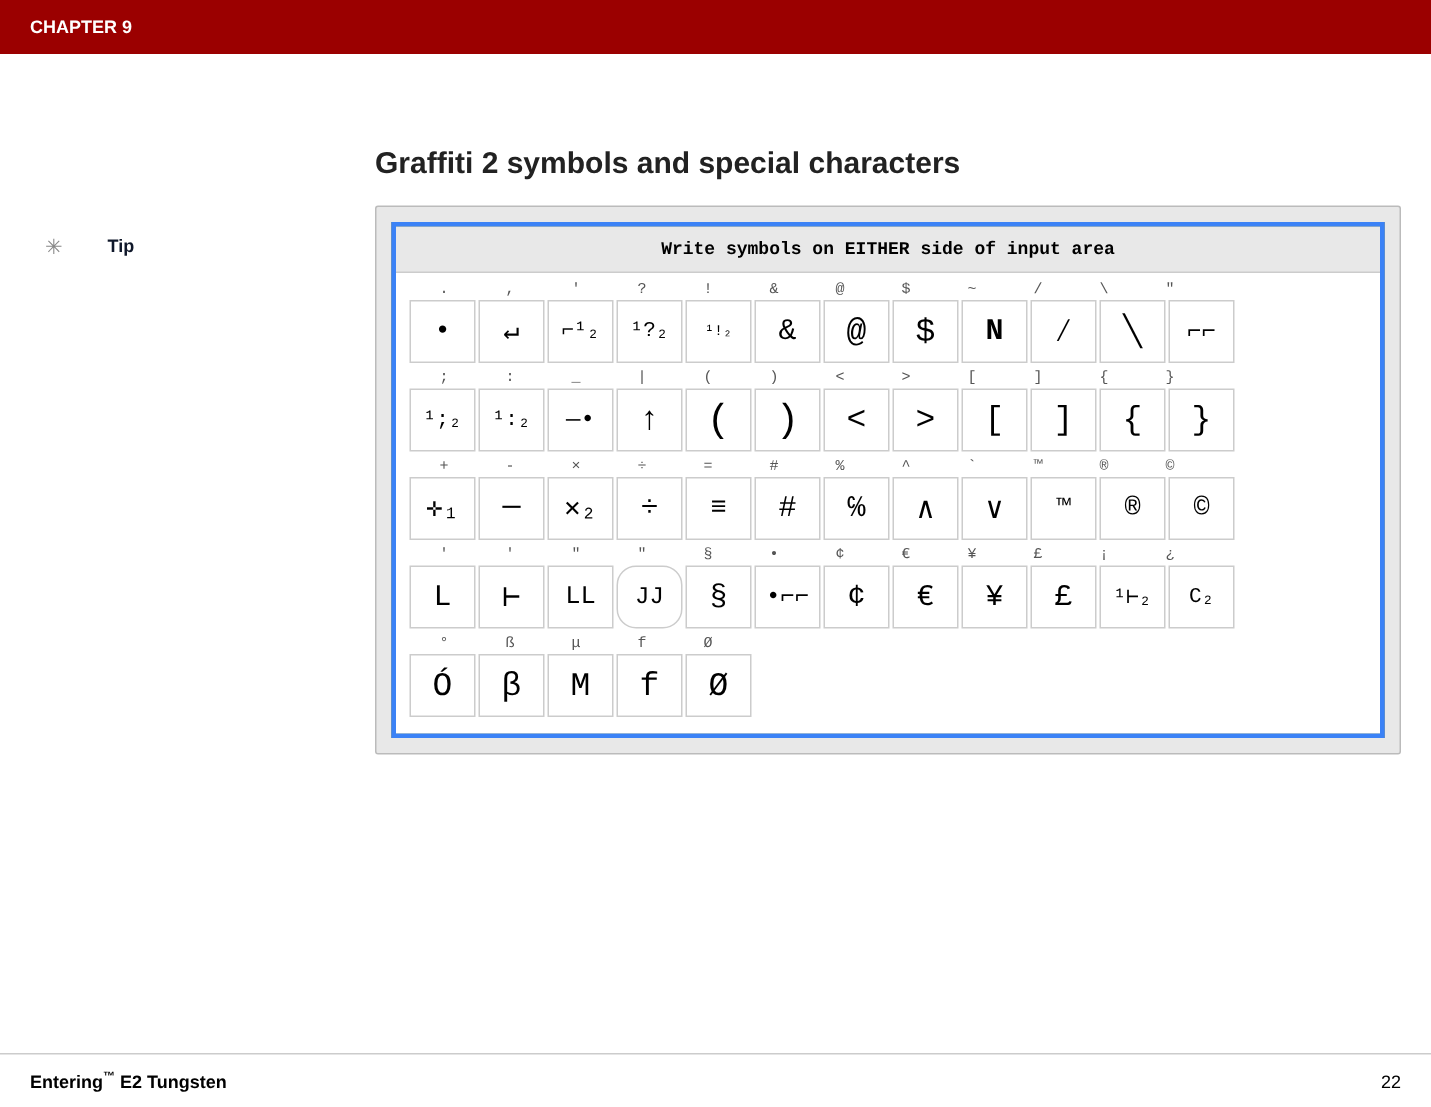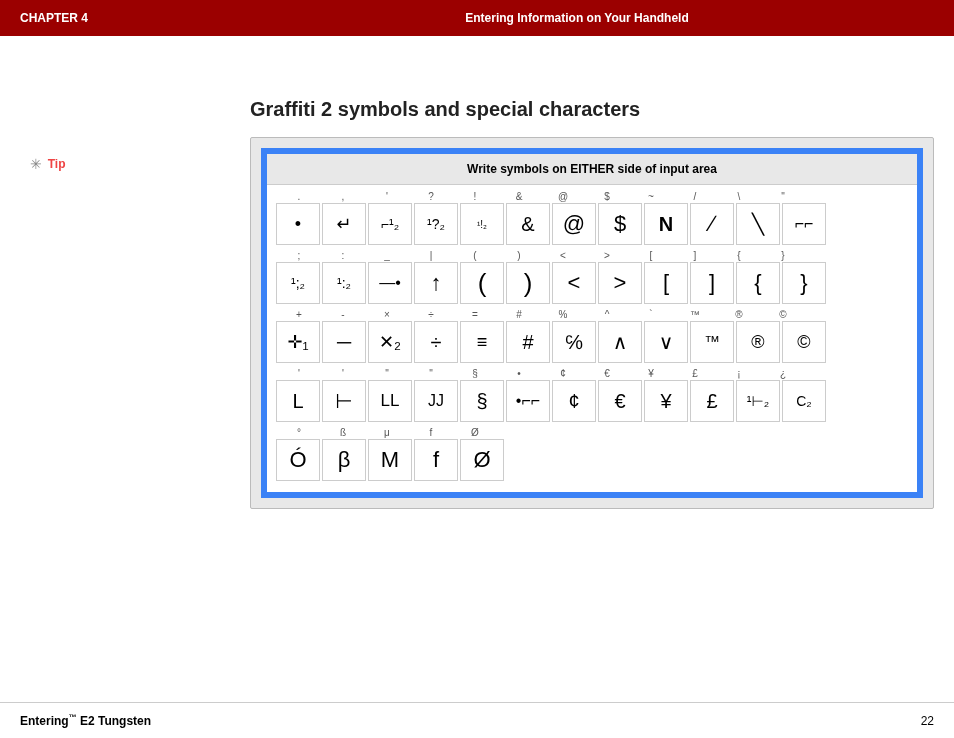--- a/index.html
+++ b/index.html
@@ -83,21 +83,22 @@
 
     
     #symbol-table-container {
       border: 1px solid #bbb;
       background: #e8e8e8;
       padding: 10px;
       border-radius: 2px;
     }
     #symbol-table-inner {
       background: #0c4a6e;
-      border: 6px solid #3b82f6;
+      border: 3px solid #3b82f6;
+      font-family: Liberation Mono, monospace;
     }
     #write-symbols-header {
       text-align: center;
       font-weight: bold;
       font-size: 12px;
       padding: 8px 0;
       background: #e8e8e8;
       border-bottom: 1px solid #ccc;
     }
 
@@ -159,30 +160,29 @@
       padding: 0 2px;
     }
     .glyphs-line {
       display: flex;
     }
   </style>
 </head>
 <body>
 
 <div id="header">
-  <span id="header-chapter">CHAPTER 4</span>
-  <span id="header-title">Entering Information on Your Handheld</span>
+  <span id="header-chapter">CHAPTER 9</span>
 </div>
 
 <div id="main">
 
   <div id="sidebar">
     <div id="tip-header">
       <span id="tip-star">✳</span>
-      <span style="color:#ef4444;font-weight:bold;">Tip</span>
+      <span style="color:#0f172a;font-weight:bold;margin-left:24px;">Tip</span>
     </div>
   </div>
 
   <div id="content">
     <div id="section-title">Graffiti 2 symbols and special characters</div>
 
     <div id="symbol-table-container">
       <div id="symbol-table-inner">
         <div id="write-symbols-header">Write symbols on EITHER side of input area</div>
 
@@ -293,21 +293,21 @@
               <span class="sym-cell-label">€</span>
               <span class="sym-cell-label">¥</span>
               <span class="sym-cell-label">£</span>
               <span class="sym-cell-label">¡</span>
               <span class="sym-cell-label">¿</span>
             </div>
             <div class="glyphs-line">
               <div class="sym-cell" style="font-size:20px;">L</div>
               <div class="sym-cell" style="font-size:20px;">⊢</div>
               <div class="sym-cell" style="font-size:17px;">LL</div>
-              <div class="sym-cell" style="font-size:16px;">JJ</div>
+              <div class="sym-cell" style="font-size:16px;border-radius:13px;">JJ</div>
               <div class="sym-cell" style="font-size:20px;">§</div>
               <div class="sym-cell" style="font-size:16px;">•⌐⌐</div>
               <div class="sym-cell" style="font-size:20px;">¢</div>
               <div class="sym-cell" style="font-size:20px;">€</div>
               <div class="sym-cell" style="font-size:20px;">¥</div>
               <div class="sym-cell" style="font-size:20px;">£</div>
               <div class="sym-cell" style="font-size:14px;">¹⊢₂</div>
               <div class="sym-cell" style="font-size:14px;">C₂</div>
             </div>
           </div>

